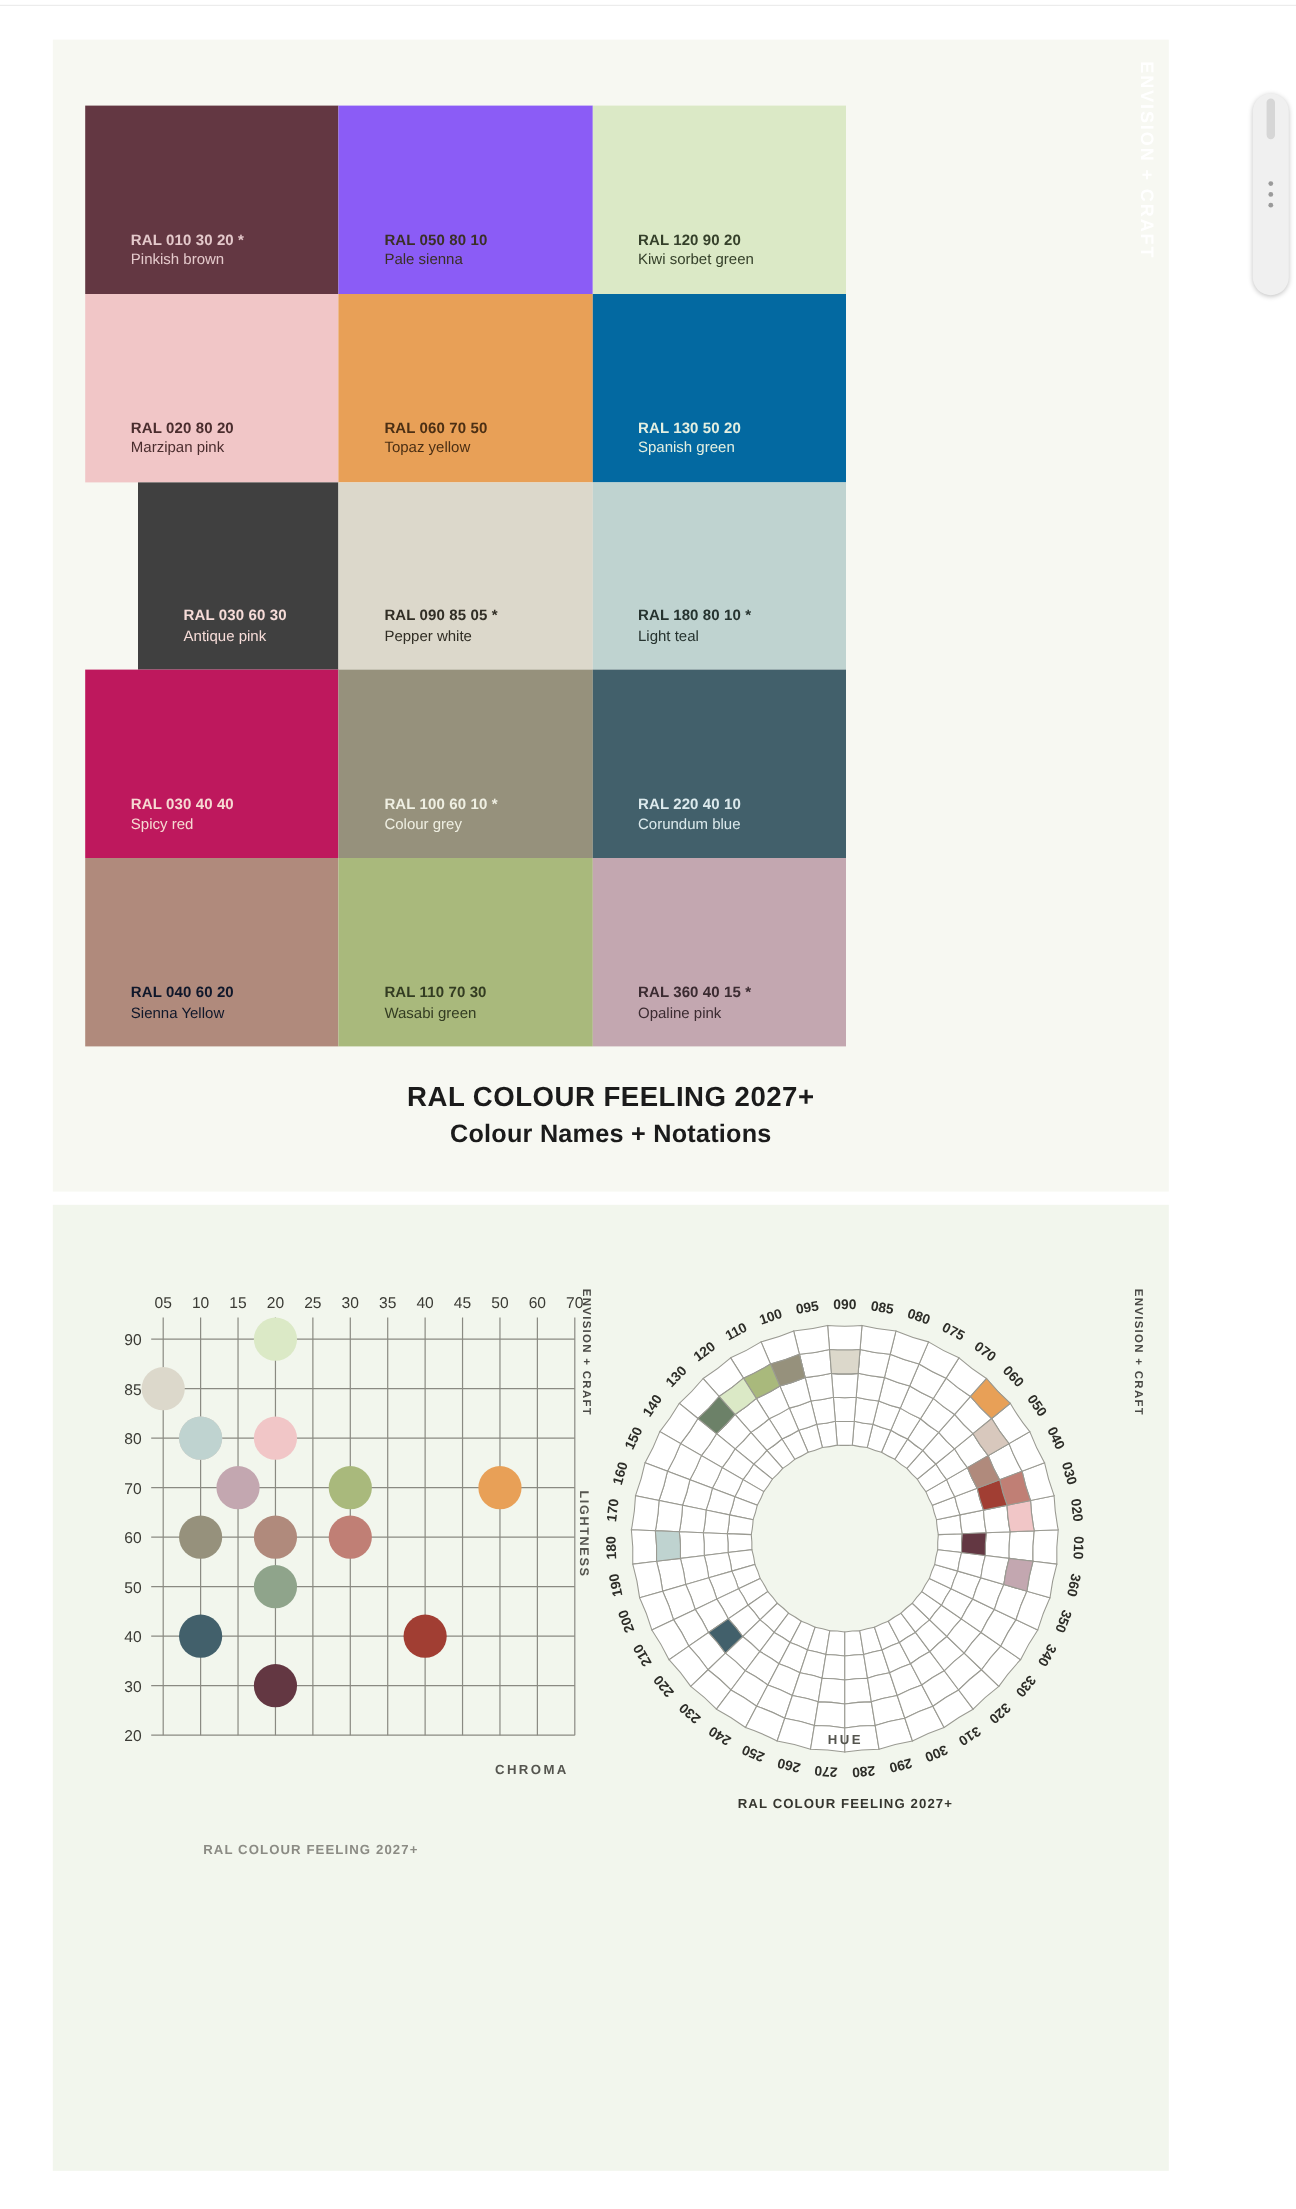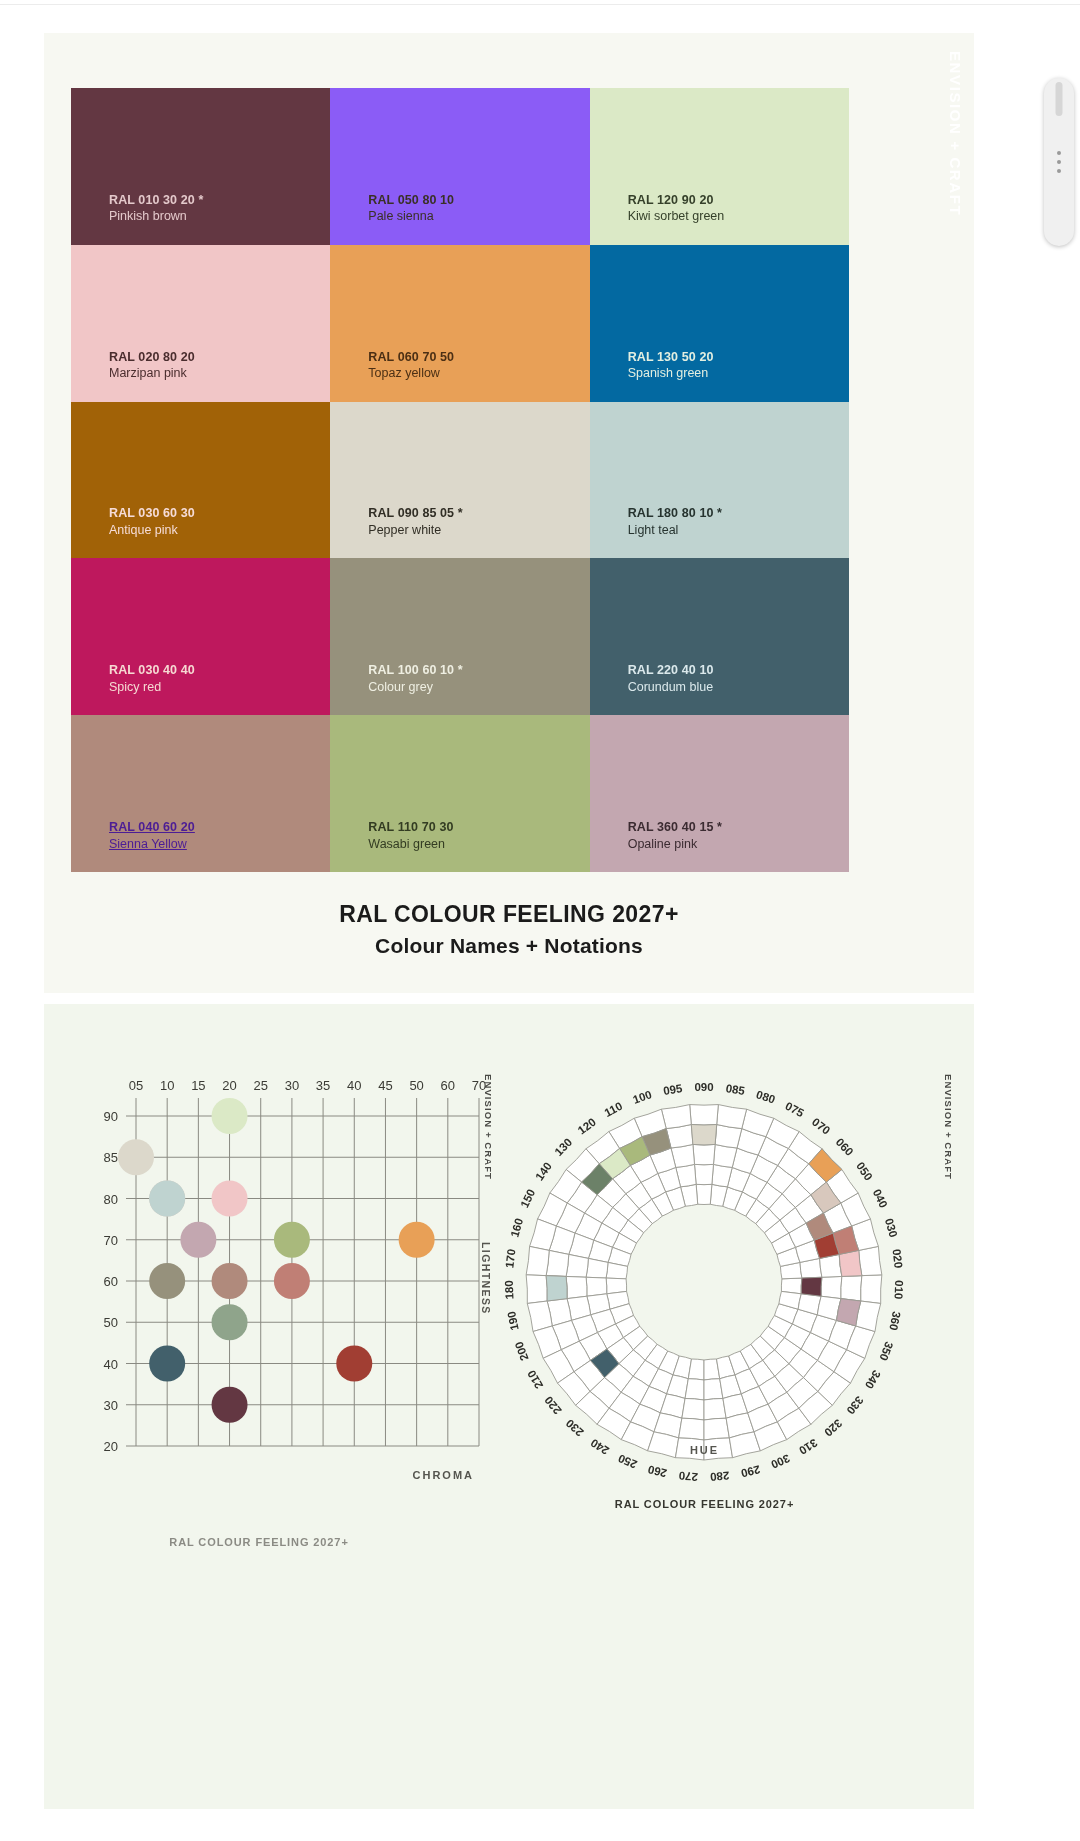--- a/index.html
+++ b/index.html
@@ -10,21 +10,21 @@
     overflow:hidden; position:relative;
   }
   .page { position:absolute; inset:0; }
 
   
   .card-swatches{
     position:absolute; left:44px; top:33px; width:930px; height:960px;
     background:#f7f8f2;
   }
   .grid-wrap{
-    position:absolute; left:27px; top:55px; width:778px; height:784px;
+    position:absolute; left:27px; top:55px; width:634px; height:784px;
     display:grid;
     grid-template-columns:repeat(3,1fr);
     grid-template-rows:repeat(5,1fr);
   }
   .swatch{ position:relative; }
   .swatch .lbl{
     position:absolute; left:38px; bottom:20px; line-height:1.32;
   }
   .swatch .code{ font-size:12.5px; font-weight:bold; letter-spacing:.1px; white-space:nowrap;}
   .swatch .nm{ font-size:12.5px; font-weight:400; white-space:nowrap;}
@@ -125,21 +125,21 @@
             <div class="code">RAL 060 70 50</div>
             <div class="nm">Topaz yellow</div>
           </div>
         </div>
         <div class="swatch" style="background: #0369a1;">
           <div class="lbl" style="color: rgb(227, 239, 225);">
             <div class="code">RAL 130 50 20</div>
             <div class="nm">Spanish green</div>
           </div>
         </div>
-        <div class="swatch" style="background: #a16207;">
+        <div class="swatch" style="background: #404040; margin-left: 44px;">
           <div class="lbl" style="color: rgb(246, 220, 216);">
             <div class="code">RAL 030 60 30</div>
             <div class="nm">Antique pink</div>
           </div>
         </div>
         <div class="swatch" style="background: rgb(220, 216, 203);">
           <div class="lbl" style="color: rgb(49, 46, 37);">
             <div class="code">RAL 090 85 05 *</div>
             <div class="nm">Pepper white</div>
           </div>
@@ -162,21 +162,21 @@
             <div class="nm">Colour grey</div>
           </div>
         </div>
         <div class="swatch" style="background: rgb(66, 96, 107);">
           <div class="lbl" style="color: rgb(219, 233, 236);">
             <div class="code">RAL 220 40 10</div>
             <div class="nm">Corundum blue</div>
           </div>
         </div>
         <div class="swatch" style="background: rgb(176, 138, 124);">
-          <div class="lbl" style="color: #4c1d95; text-decoration: underline;">
+          <div class="lbl" style="color: #0f172a;">
             <div class="code">RAL 040 60 20</div>
             <div class="nm">Sienna Yellow</div>
           </div>
         </div>
         <div class="swatch" style="background: rgb(169, 185, 124);">
           <div class="lbl" style="color: rgb(51, 60, 34);">
             <div class="code">RAL 110 70 30</div>
             <div class="nm">Wasabi green</div>
           </div>
         </div>

